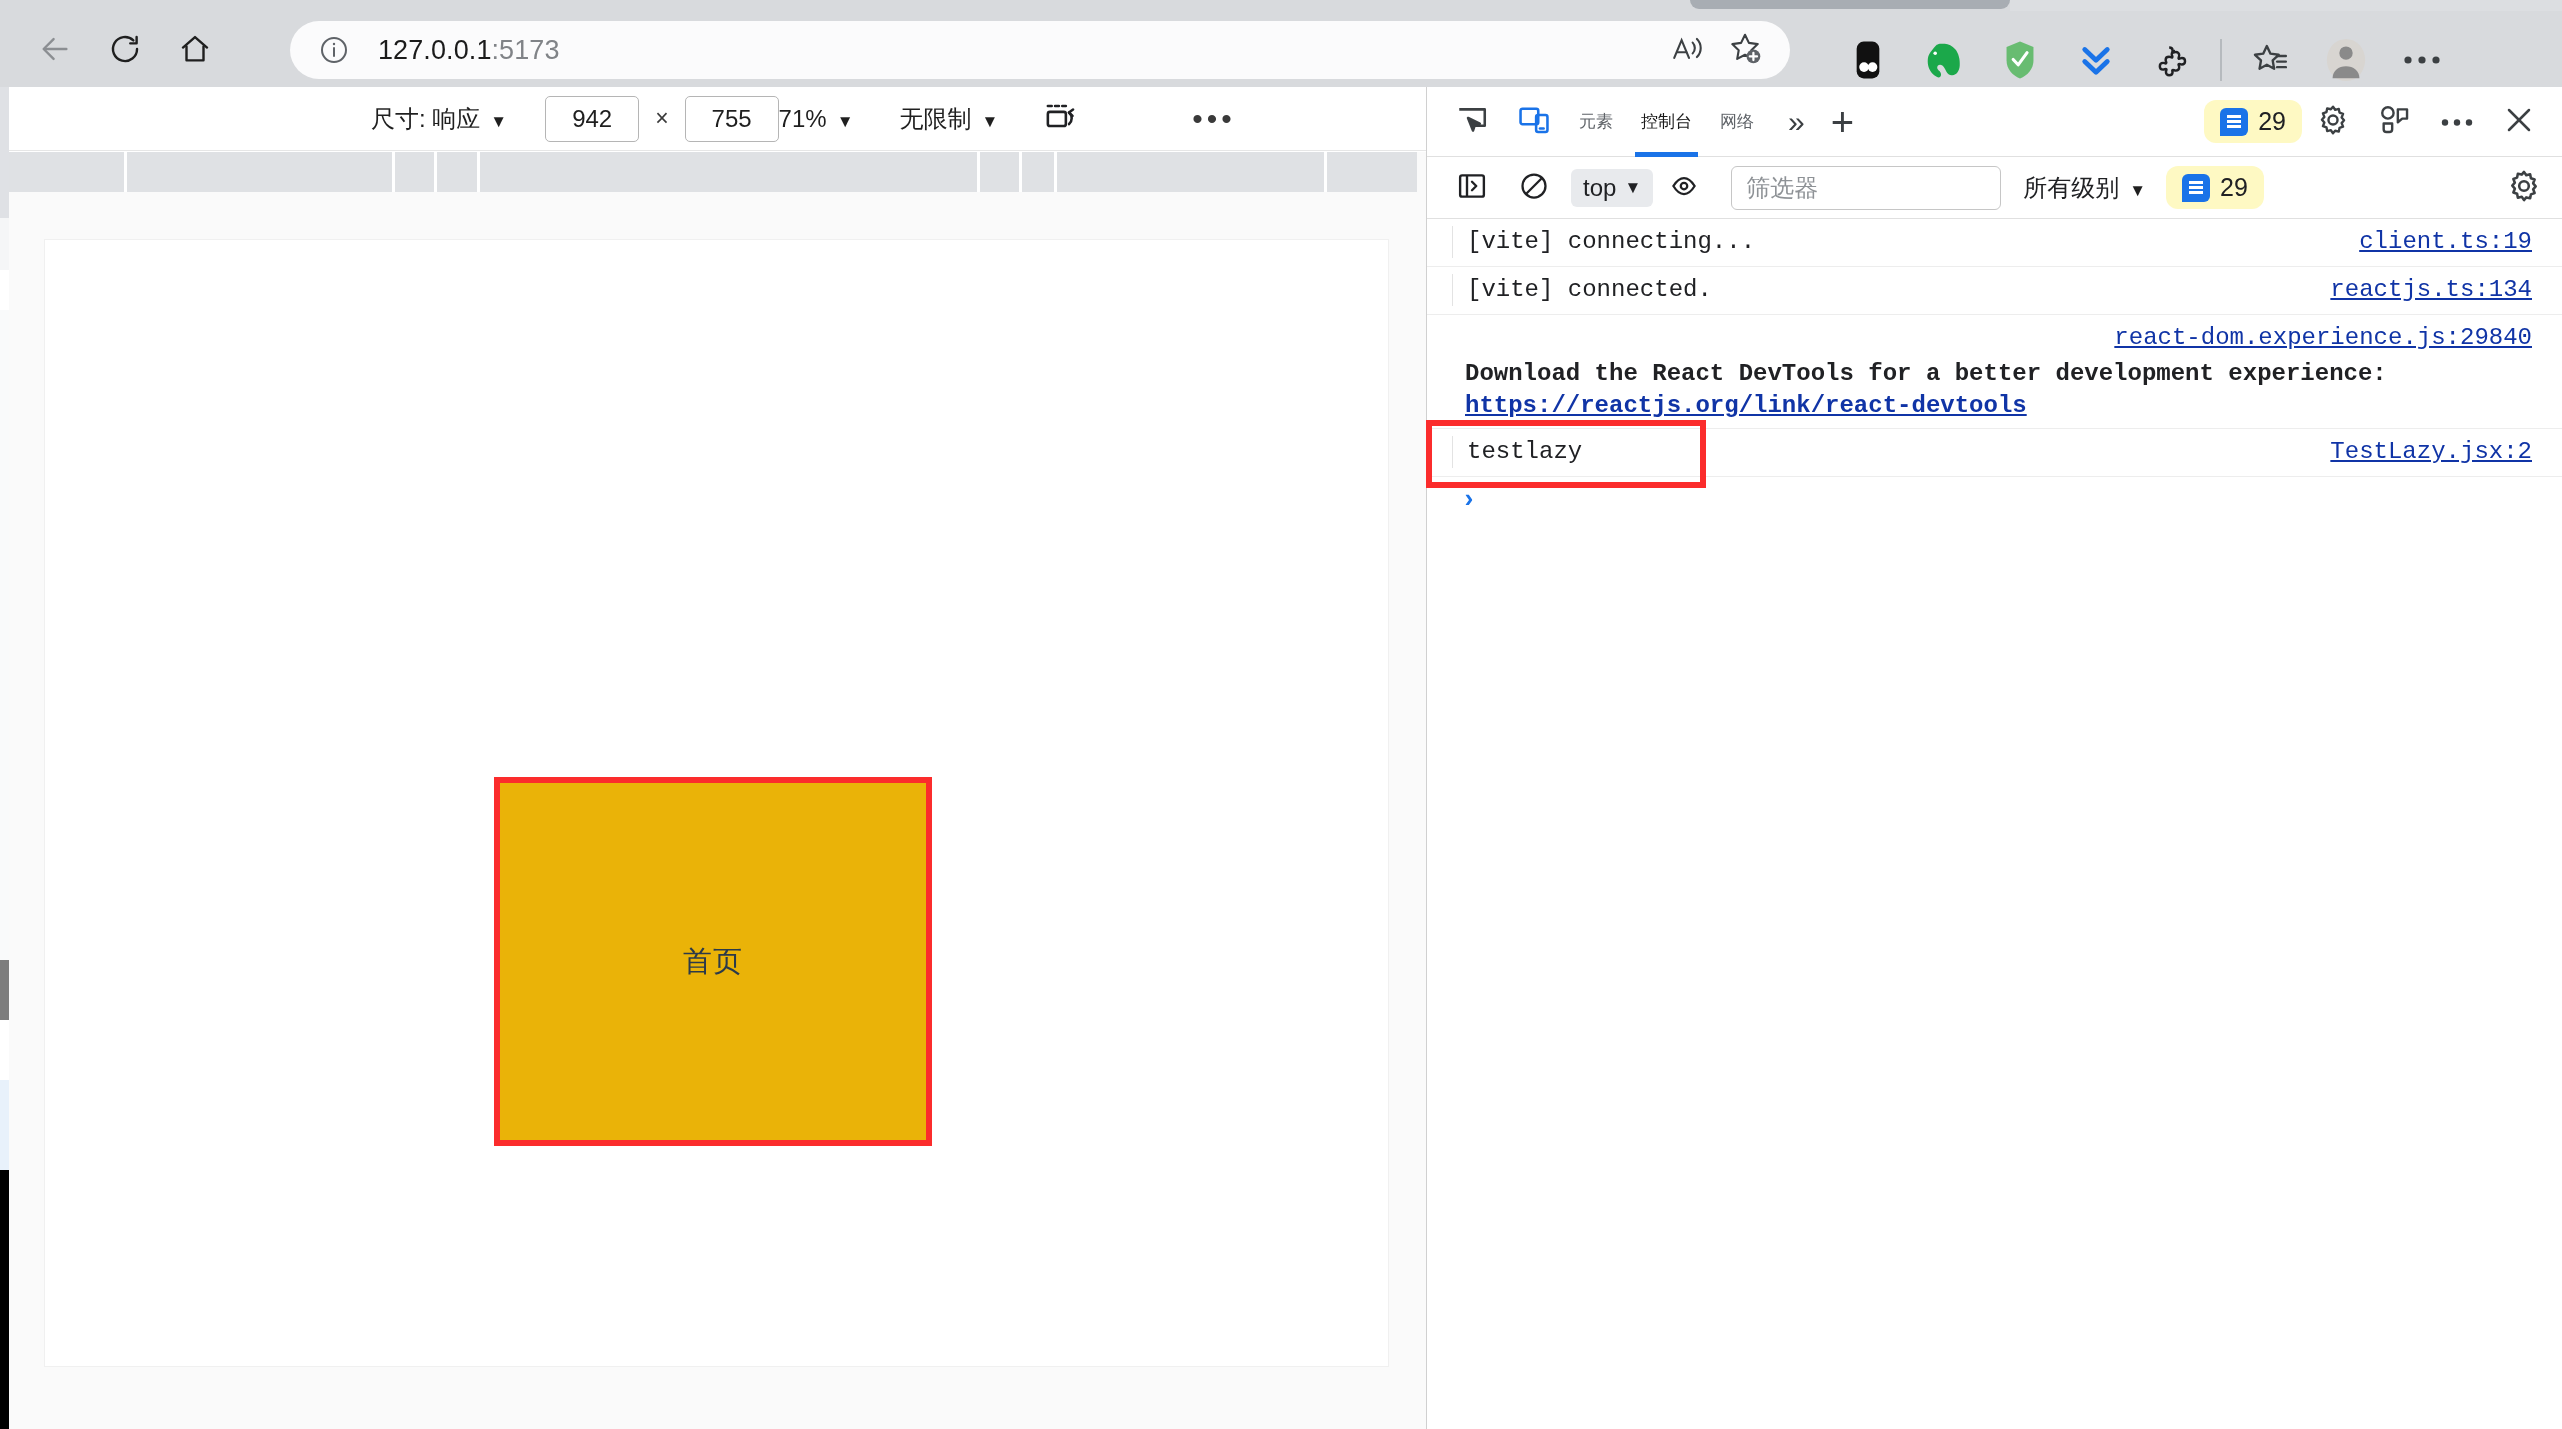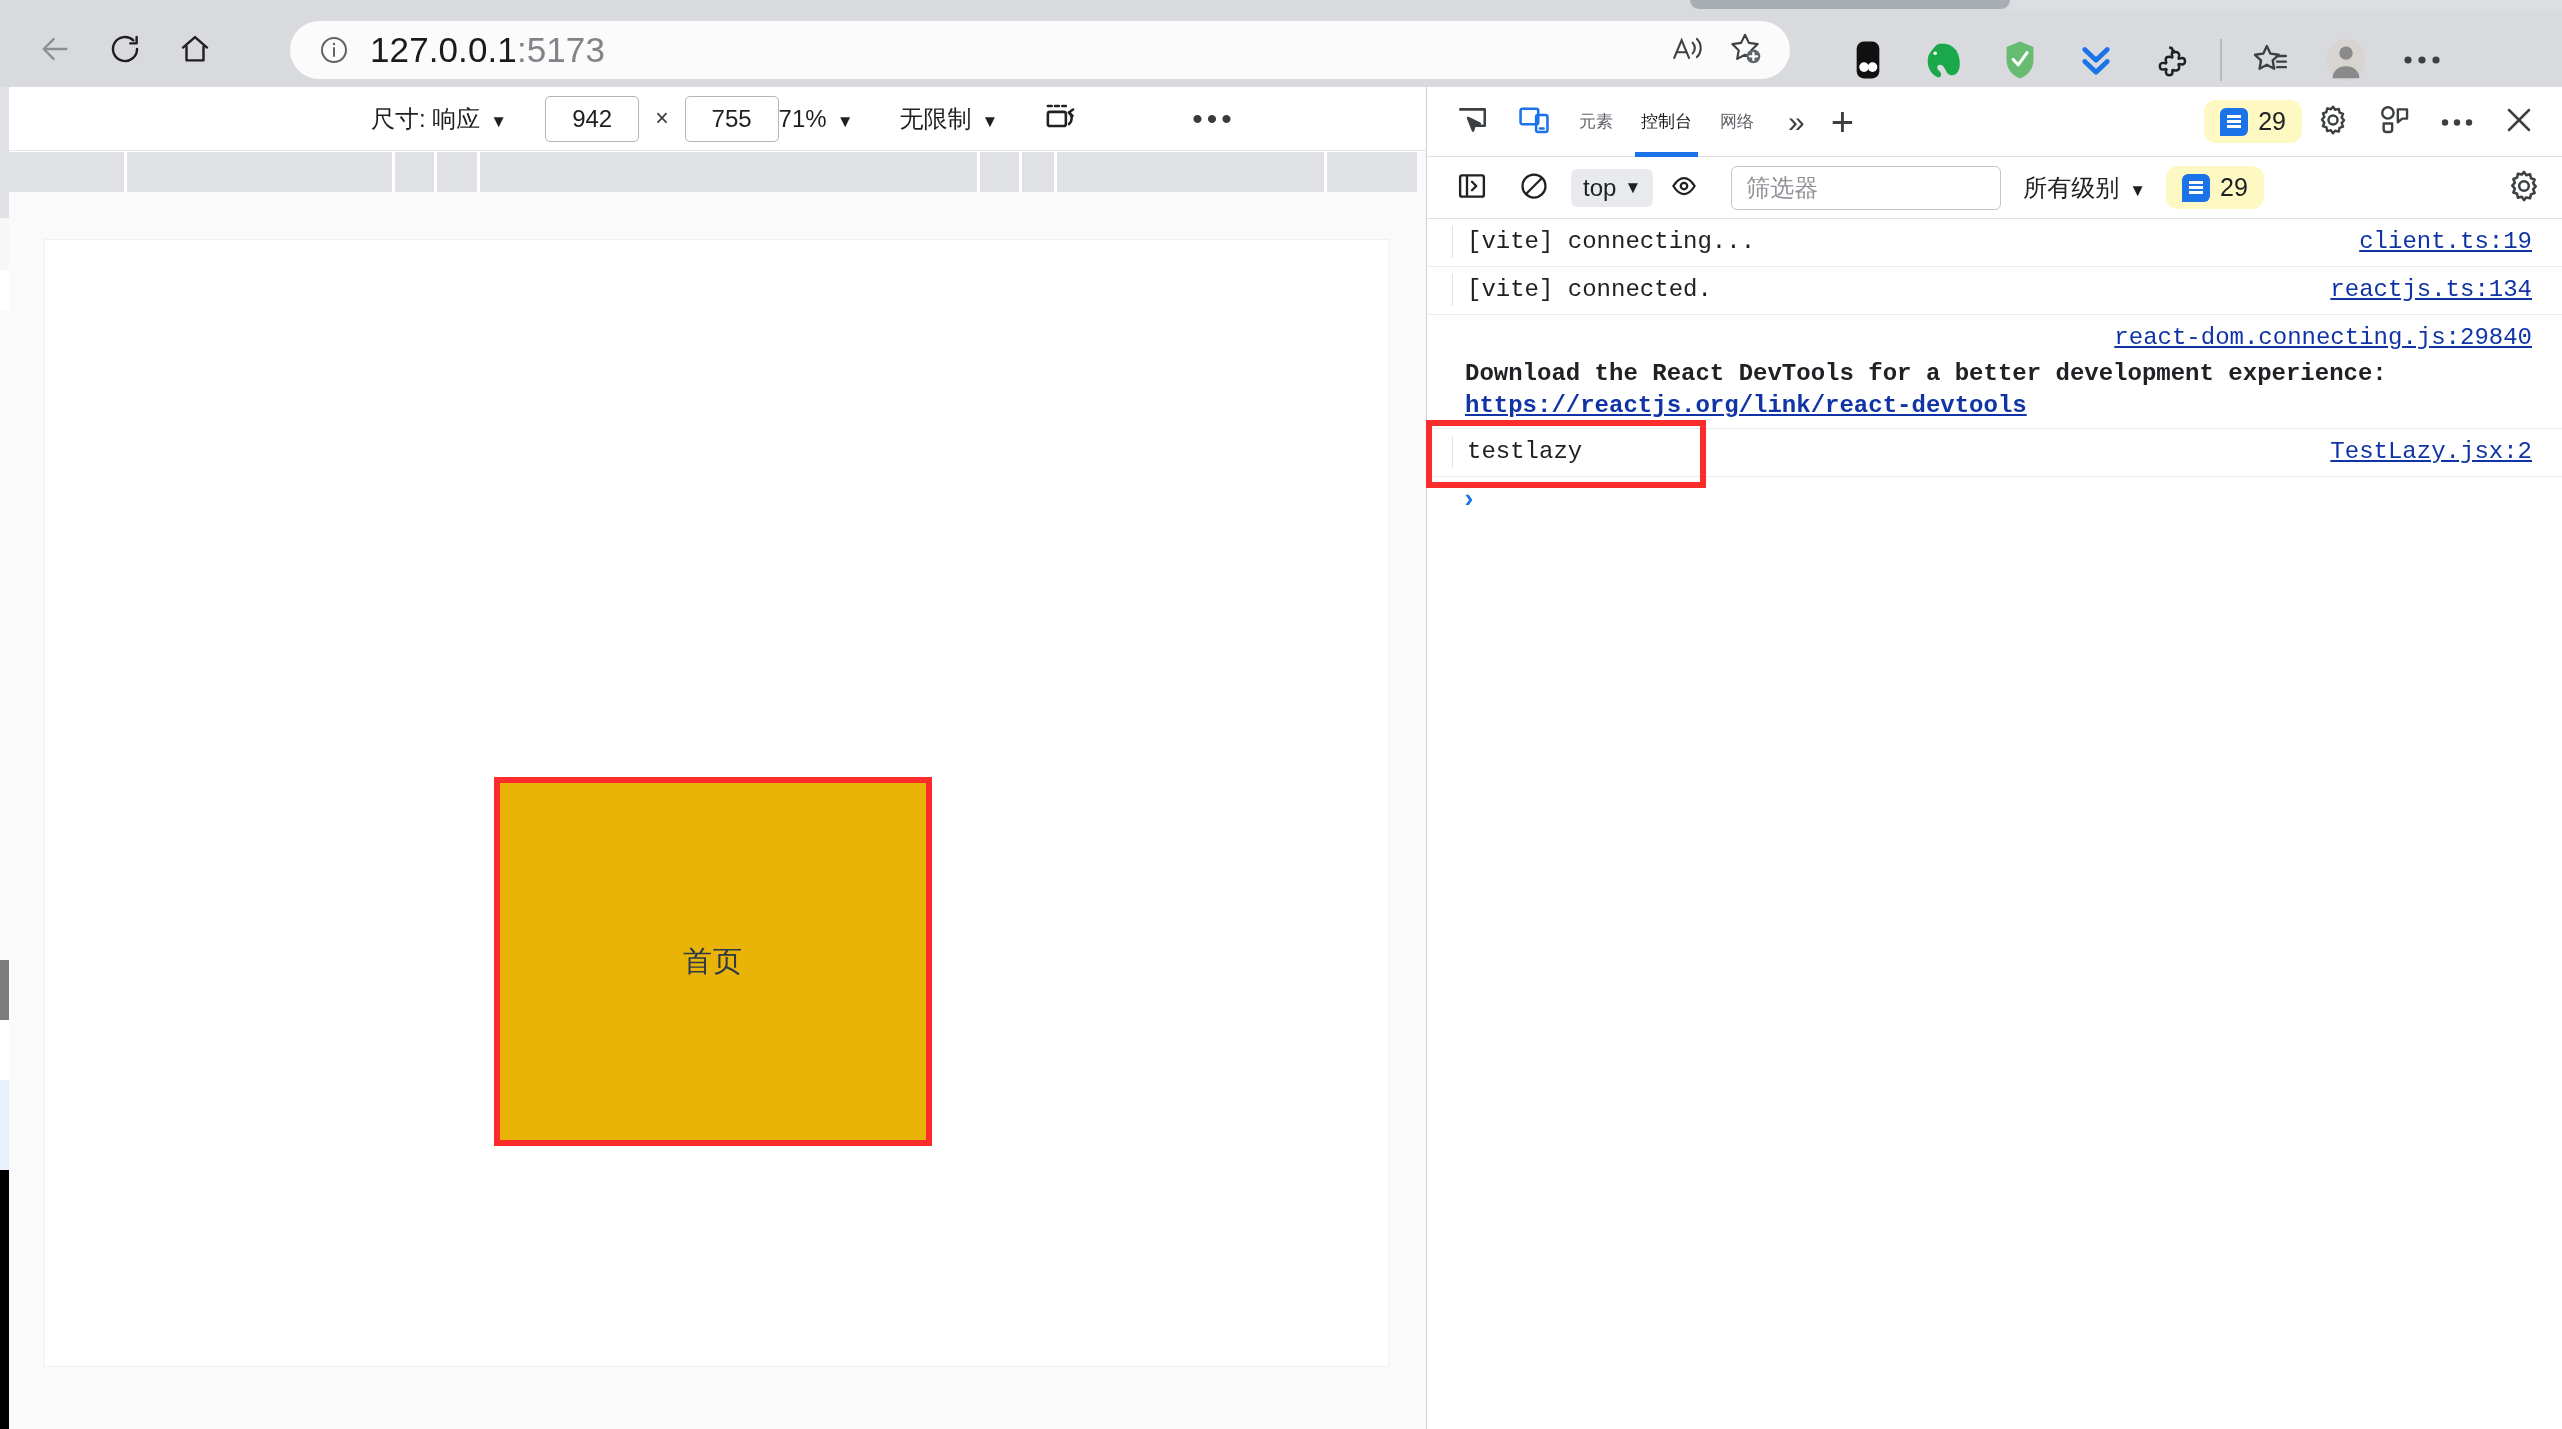--- a/index.html
+++ b/index.html
@@ -59,21 +59,21 @@
   .nav-btn svg { display: block; }
 
   .urlbar {
     position: absolute; left: 290px; top: 10px;
     width: 1500px; height: 58px;
     background: #fbfbfc; border-radius: 29px;
     display: flex; align-items: center;
   }
   .urlbar .info-ic { margin-left: 28px; display:flex; }
   .urlbar .url-text {
-    margin-left: 20px; font-size: 35px; color: #1b1b1b;
+    margin-left: 28px; font-size: 27px; color: #1b1b1b;
     letter-spacing: .1px; white-space: nowrap; flex: 1;
   }
   .urlbar .url-text .port { color: #808387; }
   .urlbar .ub-ic { width: 58px; height: 58px; display:flex; align-items:center; justify-content:center; cursor:pointer;}
   .urlbar .ub-ic.last { margin-right: 16px; }
 
   .ext-tray {
     position: absolute; left: 1830px; top: 11px;
     height: 76px; display: flex; align-items: center; gap: 0px;
   }
@@ -567,21 +567,21 @@
       </div>
 
       <div class="msg-row">
         <div class="msg-gutter"></div>
         <div class="msg-text mono">[vite] connected.</div>
         <div class="msg-link mono">reactjs.ts:134</div>
       </div>
 
       <div class="msg-row react-row">
         <div class="srcline">
-          <span class="msg-link mono" style="padding-right:0">react-dom.connecting.js:29840</span>
+          <span class="msg-link mono" style="padding-right:0">react-dom.experience.js:29840</span>
         </div>
         <div class="body mono">
           <span>Download the React DevTools for a better development experience: </span><span class="msg-inline-link">https://reactjs.org/link/react-devtools</span>
         </div>
       </div>
 
       <div class="msg-row">
         <div class="msg-gutter"></div>
         <div class="msg-text mono">testlazy</div>
         <div class="msg-link mono">TestLazy.jsx:2</div>

